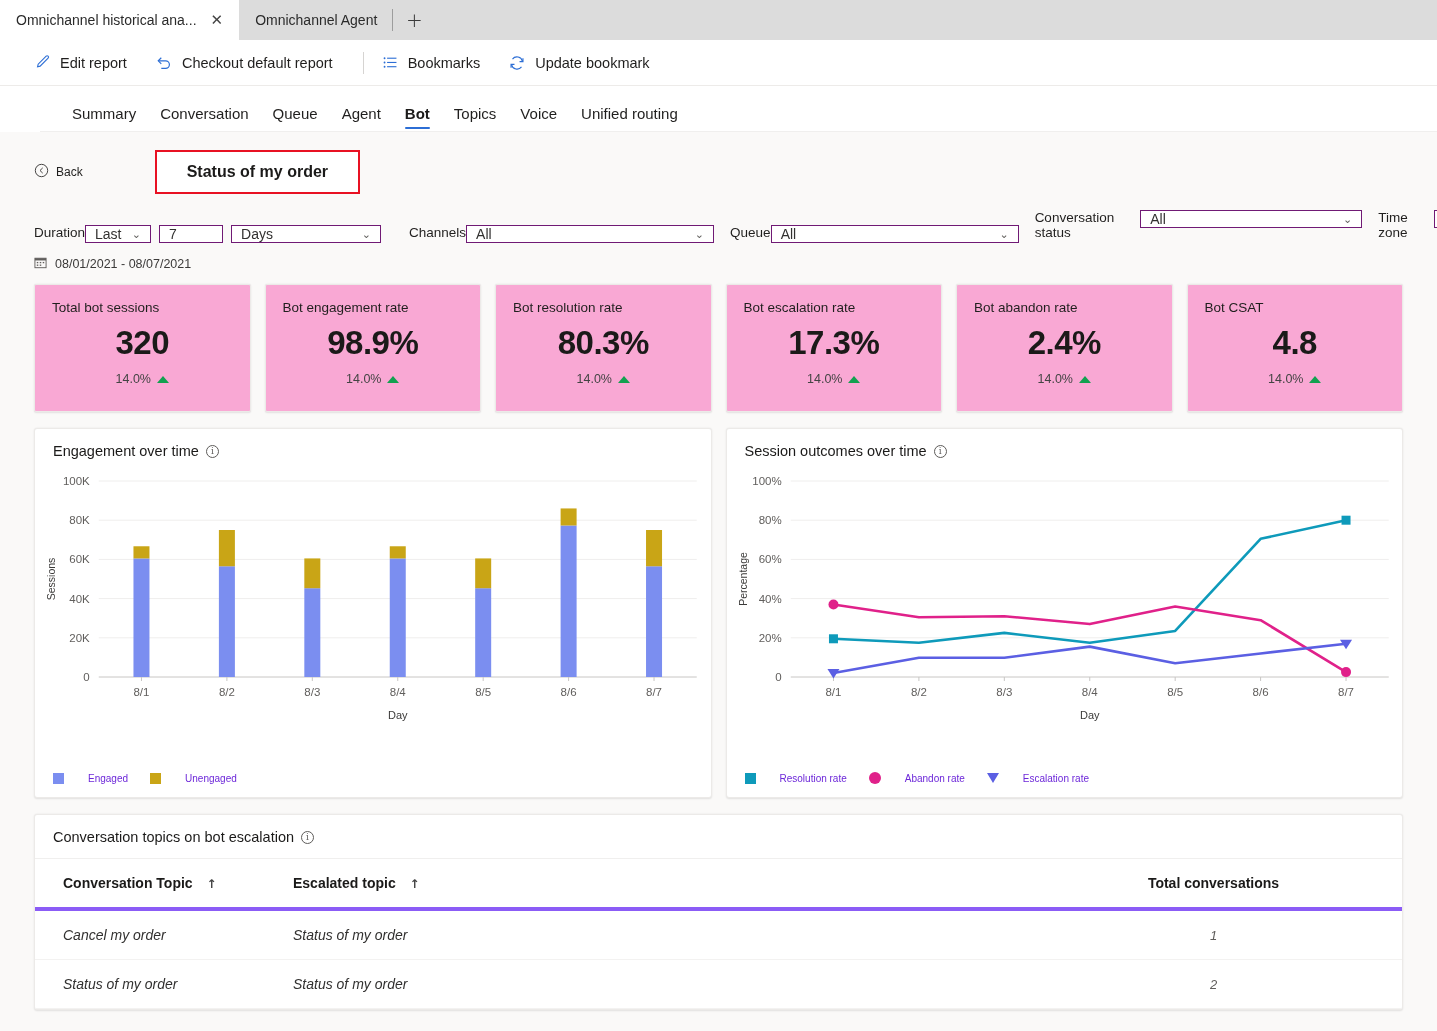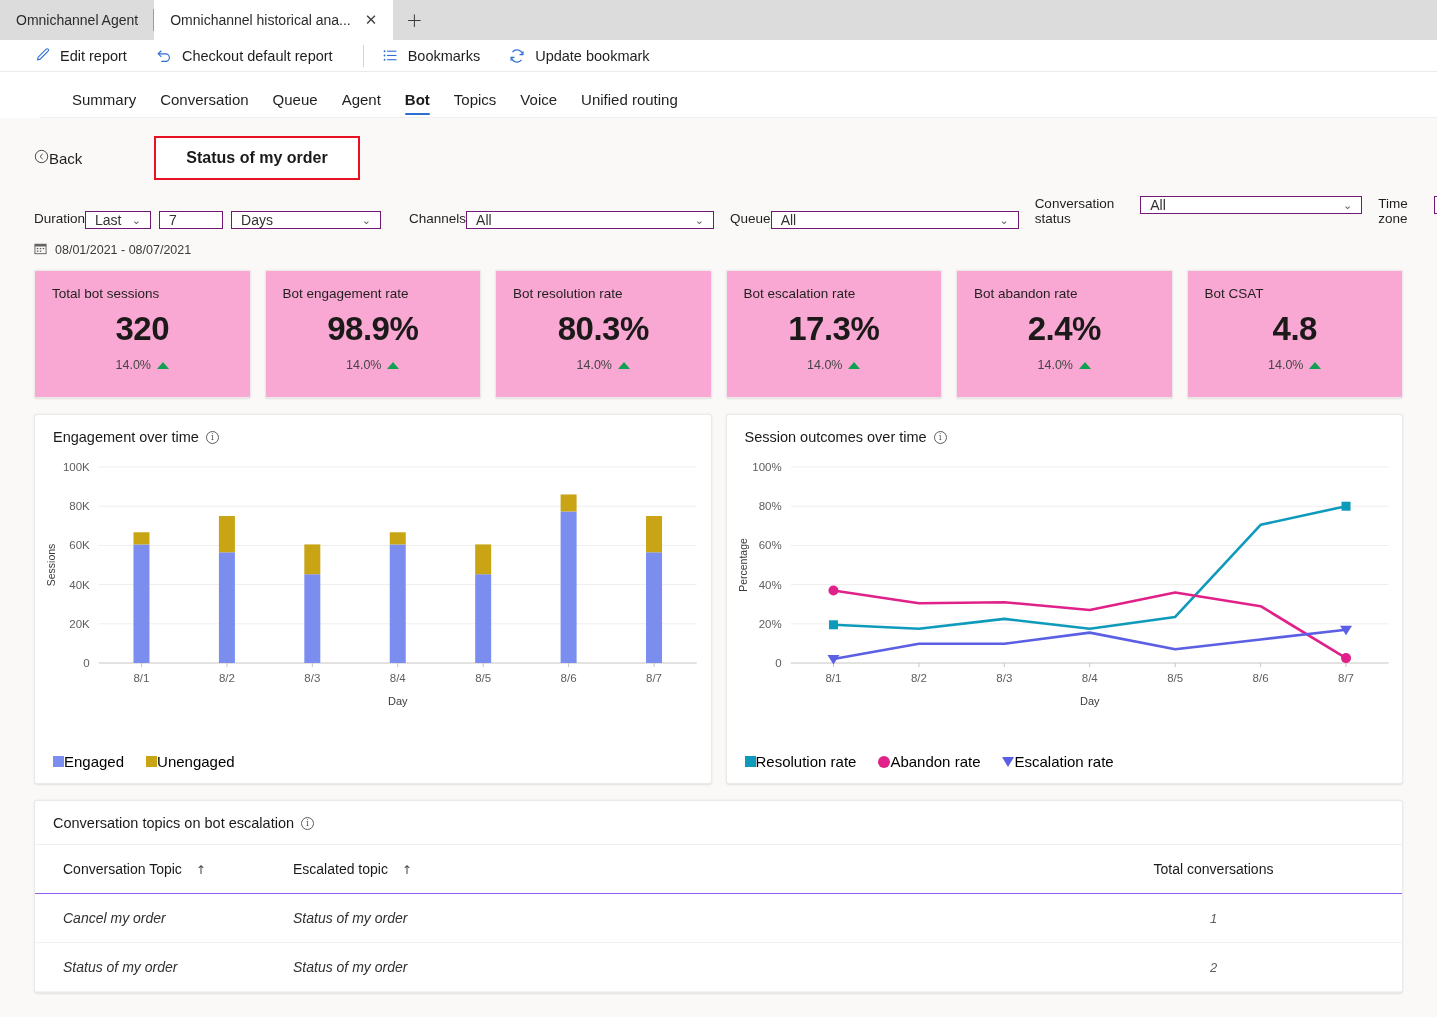--- a/index.html
+++ b/index.html
@@ -34,21 +34,21 @@
   }
   .newtab {
     display: flex; align-items: center; justify-content: center;
     width: 42px; font-size: 20px; color: #3a3a3a; font-weight: 300;
     font-family: "DejaVu Sans", sans-serif;
   }
   .tabstrip-rest { flex: 1; background: #dcdcdc; }
 
   
   .cmdbar {
-    height: 32px; background: #ffffff;
+    height: 46px; background: #ffffff;
     border-bottom: 1px solid #edebe9;
     display: flex; align-items: center; padding-left: 34px; gap: 0;
   }
   .cmd {
     display: flex; align-items: center; gap: 9px;
     font-size: 14.5px; color: #201f1e; padding: 6px 12px 6px 0;
     margin-right: 16px; white-space: nowrap; cursor: default;
   }
   .cmd svg { display: block; }
   .cmdsep {
@@ -76,22 +76,22 @@
   
   .body {
     background: #faf9f8; height: calc(1031px - 40px - 46px - 46px);
     padding: 0; overflow: hidden;
   }
 
   .toprow {
     display: flex; align-items: center; padding: 18px 0 0 34px; gap: 0;
   }
   .backbtn {
-    display: flex; align-items: center; 
-    font-size: 15px; color: #201f1e; cursor: default;
+    display: flex; align-items: center; gap: 7px;
+    font-size: 12px; color: #201f1e; cursor: default;
   }
   .titlebox {
     margin-left: 72px;
     border: 2px solid #e81123;
     background: #ffffff;
     padding: 11px 30px;
     font-size: 16px; font-weight: bold; color: #1b1a19;
     min-width: 178px;
   }
 
@@ -165,66 +165,66 @@
     width: 13px; height: 13px; border-radius: 50%;
     border: 1.2px solid #5e5c5a; color: #5e5c5a;
     font-size: 9px; line-height: 11px; text-align: center;
     font-family: "DejaVu Serif", serif;
   }
   .plotwrap { position: relative; width: 100%; height: 282px; }
   .legend {
     position: absolute; bottom: 13px; left: 18px;
     display: flex; gap: 22px; align-items: center;
   }
-  .lg { display: flex; align-items: center; gap: 0;
-        font-size: 15px; color: #000000; }
+  .lg { display: flex; align-items: center; gap: 24px;
+        font-size: 10px; color: #6d28d9; }
   .sw { width: 11px; height: 11px; }
   .sw.circ { border-radius: 50%; width: 12px; height: 12px; }
   .sw.tri {
     width: 0; height: 0; background: none;
     border-left: 6.5px solid transparent; border-right: 6.5px solid transparent;
     border-top: 10px solid #5b5fe3;
   }
 
   
   .tablepanel {
     margin: 16px 34px 0 34px; background: #ffffff;
     border: 1px solid #eceae8; border-radius: 3px;
     box-shadow: 0 .6px 1.8px rgba(0,0,0,.10);
   }
   .tablepanel .panel-title { padding: 14px 0 13px 18px;
     border-bottom: 1px solid #f0efee; }
   table { width: 100%; border-collapse: collapse; }
   th {
-    text-align: left; font-size: 14px; font-weight: normal; color: #1b1a19;
-    padding: 16px 0 16px 28px; border-bottom: 1px solid #8b5cf6;
+    text-align: left; font-size: 14px; font-weight: bold; color: #1b1a19;
+    padding: 16px 0 16px 28px; border-bottom: 4px solid #8b5cf6;
     white-space: nowrap;
   }
   th .sortarrow { font-size: 12px; color: #444; margin-left: 10px;
     font-family: "DejaVu Sans", sans-serif; }
   td {
     font-size: 14px; color: #323130; padding: 16px 0 16px 28px;
     border-bottom: 1px solid #f3f2f1;
     font-style: italic;
   }
   th.num, td.num { text-align: center; padding-left: 0; }
   td.num { color: #605e5c; font-size: 13px; }
   .col-a { width: 230px; }
   .col-b { width: 760px; }
 </style>
 </head>
 <body>
 
 <div class="tabstrip">
-  <div class="btab inactive">
-    <span>Omnichannel Agent</span>
-  </div>
   <div class="btab active">
     <span>Omnichannel historical ana...</span>
     <span class="tabclose">✕</span>
+  </div>
+  <div class="btab inactive">
+    <span>Omnichannel Agent</span>
   </div>
   <div class="newtab">+</div>
   <div class="tabstrip-rest"></div>
 </div>
 
 <div class="cmdbar">
   <div class="cmd">
     <span>
       <svg width="17" height="17" viewBox="0 0 20 20">
           <path d="M14.3 2.6a1.6 1.6 0 0 1 2.3 2.3L7.2 14.3l-3 .7.7-3z" fill="none" stroke="#2c6ed5" stroke-width="1.3"></path>

